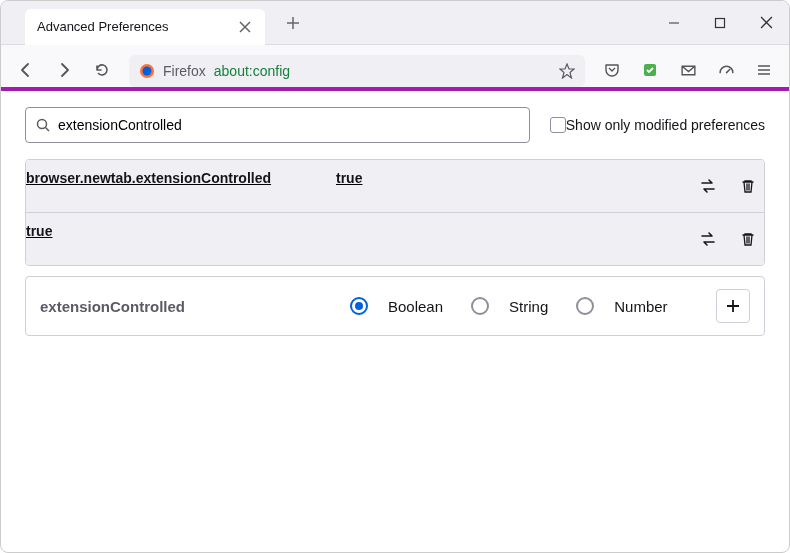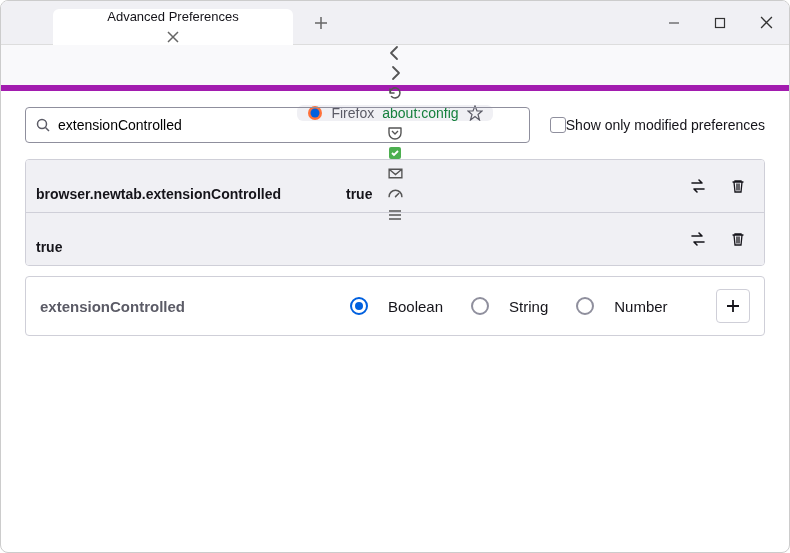--- a/index.html
+++ b/index.html
@@ -1,47 +1,47 @@
 <!DOCTYPE html>
 <html><head>
   <meta charset="utf-8">
   <style>
     * { margin: 0; padding: 0; box-sizing: border-box; font-family: -apple-system, BlinkMacSystemFont, "Segoe UI", Arial, sans-serif; }
     body { width: 790px; height: 553px; background: #fff; border: 1px solid #ccc; border-radius: 8px; overflow: hidden; position: relative; }
     
     
     .titlebar { height: 44px; background: #f0f0f4; display: flex; align-items: center; border-bottom: 1px solid #ddd; }
-    .tab { margin-left: 52px; height: 36px; width: 240px; background: #fff; border-radius: 6px 6px 0 0; display: flex; align-items: center; padding: 0 12px; margin-top: 8px; justify-content: space-between; flex-direction: column; }
+    .tab { margin-left: 24px; height: 36px; width: 240px; background: #fff; border-radius: 6px 6px 0 0; display: flex; align-items: center; padding: 0 12px; margin-top: 8px; justify-content: space-between; }
     .tab-title { font-size: 13px; color: #15141a; }
     .tab-close { width: 16px; height: 16px; cursor: pointer; color: #666; display: flex; align-items: center; justify-content: center; }
     .new-tab-btn { margin-left: 12px; width: 32px; height: 32px; display: flex; align-items: center; justify-content: center; color: #666; cursor: pointer; border-radius: 4px; }
     .window-controls { margin-left: auto; display: flex; }
     .wc { width: 46px; height: 32px; display: flex; align-items: center; justify-content: center; color: #333; cursor: pointer; }
     
     
-    .toolbar { height: 46px; background: #f9f9fb; display: flex; align-items: center; padding: 0 8px; gap: 4px; border-bottom: 6px solid #a21caf; flex-direction: column; }
+    .toolbar { height: 46px; background: #f9f9fb; display: flex; align-items: flex-end; padding: 0 8px; gap: 4px; border-bottom: 4px solid #a21caf; }
     .nav-btn { width: 34px; height: 34px; display: flex; align-items: center; justify-content: center; color: #555; border-radius: 4px; cursor: pointer; }
     .urlbar { flex: 1; height: 32px; background: #f0f0f4; border-radius: 6px; display: flex; align-items: center; padding: 0 10px; gap: 8px; margin: 0 6px; }
     .ff-logo { width: 16px; height: 16px; }
     .url-identity { font-size: 14px; color: #5b5b66; }
     .url-text { font-size: 14px; color: #15803d; flex: 1; }
     .star-btn { color: #5b5b66; cursor: pointer; }
     .tool-icon { width: 34px; height: 34px; display: flex; align-items: center; justify-content: center; cursor: pointer; border-radius: 4px; color: #555; }
     
     
     .content { padding: 16px 24px; }
     .search-row { display: flex; align-items: center; gap: 20px; margin-bottom: 16px; }
     .search-box { flex: 1; height: 36px; border: 1px solid #8f8f9d; border-radius: 4px; display: flex; align-items: center; padding: 0 10px; gap: 8px; }
     .search-box input { border: none; outline: none; font-size: 14px; flex: 1; background: transparent; }
     .search-icon { color: #5b5b66; }
     .checkbox-label { display: flex; align-items: center; gap: 0; font-size: 14px; color: #15141a; cursor: pointer; }
     .checkbox-box { width: 16px; height: 16px; border: 1px solid #8f8f9d; border-radius: 3px; }
     
     .pref-table { border: 1px solid #cfcfd8; border-radius: 4px; overflow: hidden; margin-bottom: 10px; }
-    .pref-row { display: flex; align-items: flex-end; padding: 10px 10px; background: #f0f0f4; border-bottom: 1px solid #cfcfd8; }
+    .pref-row { display: flex; align-items: flex-start; padding: 10px 0; background: #f0f0f4; border-bottom: 1px solid #cfcfd8; text-decoration: underline; }
     .pref-row:last-child { border-bottom: none; }
     .pref-name { width: 310px; font-size: 14px; font-weight: 700; color: #15141a; word-break: break-word; }
     .pref-value { flex: 1; font-size: 14px; font-weight: 700; color: #15141a; }
     .pref-actions { display: flex; gap: 8px; }
     .action-btn { width: 32px; height: 32px; display: flex; align-items: center; justify-content: center; cursor: pointer; border-radius: 4px; color: #15141a; }
     
     .new-pref { display: flex; align-items: center; padding: 12px 14px; border: 1px solid #cfcfd8; border-radius: 4px; }
     .new-pref-name { width: 310px; font-size: 15px; font-weight: 600; color: #5b5b66; }
     .radio-group { flex: 1; display: flex; gap: 28px; }
     .radio-opt { display: flex; align-items: center; gap: 20px; font-size: 15px; color: #15141a; cursor: pointer; }

